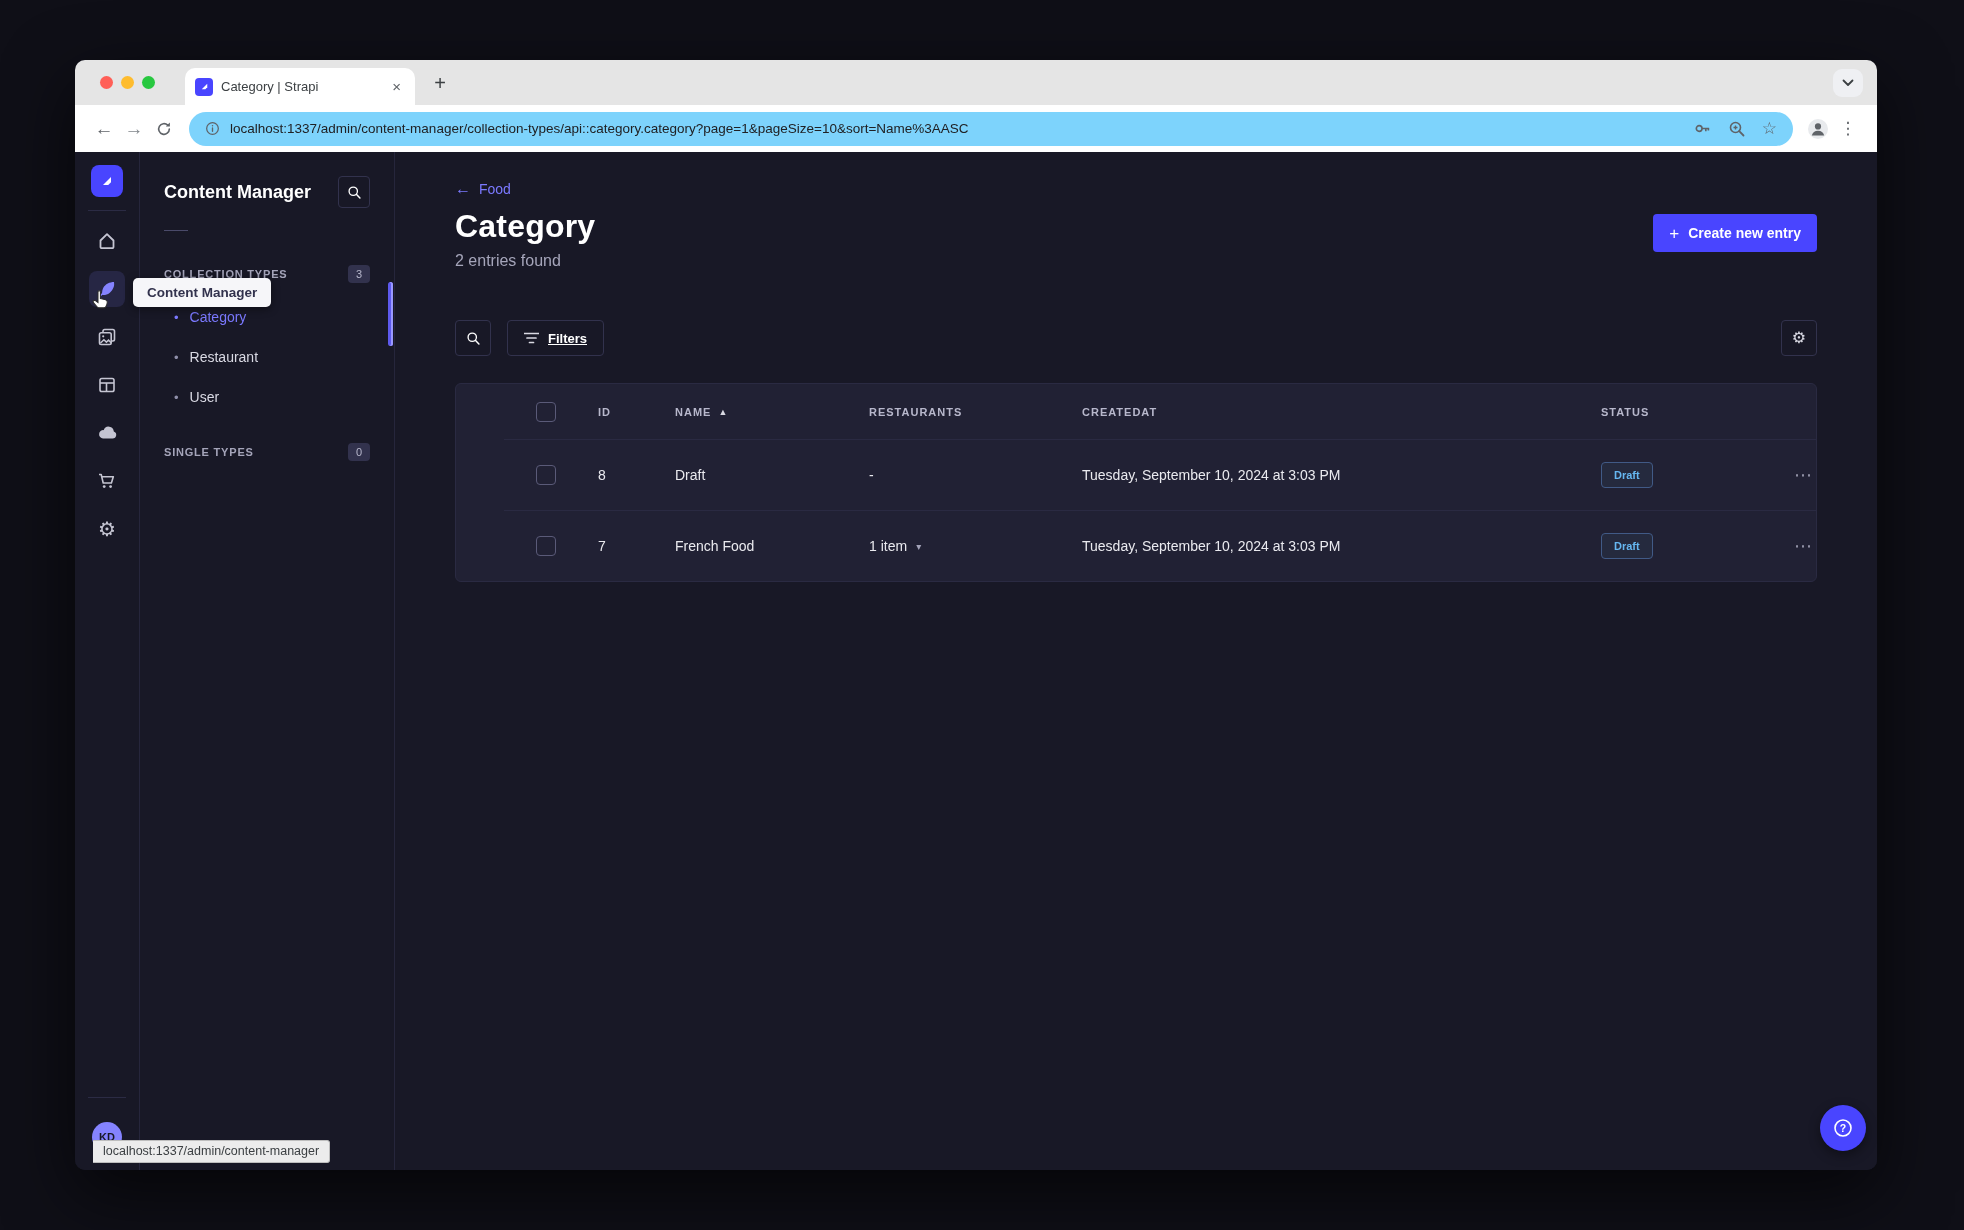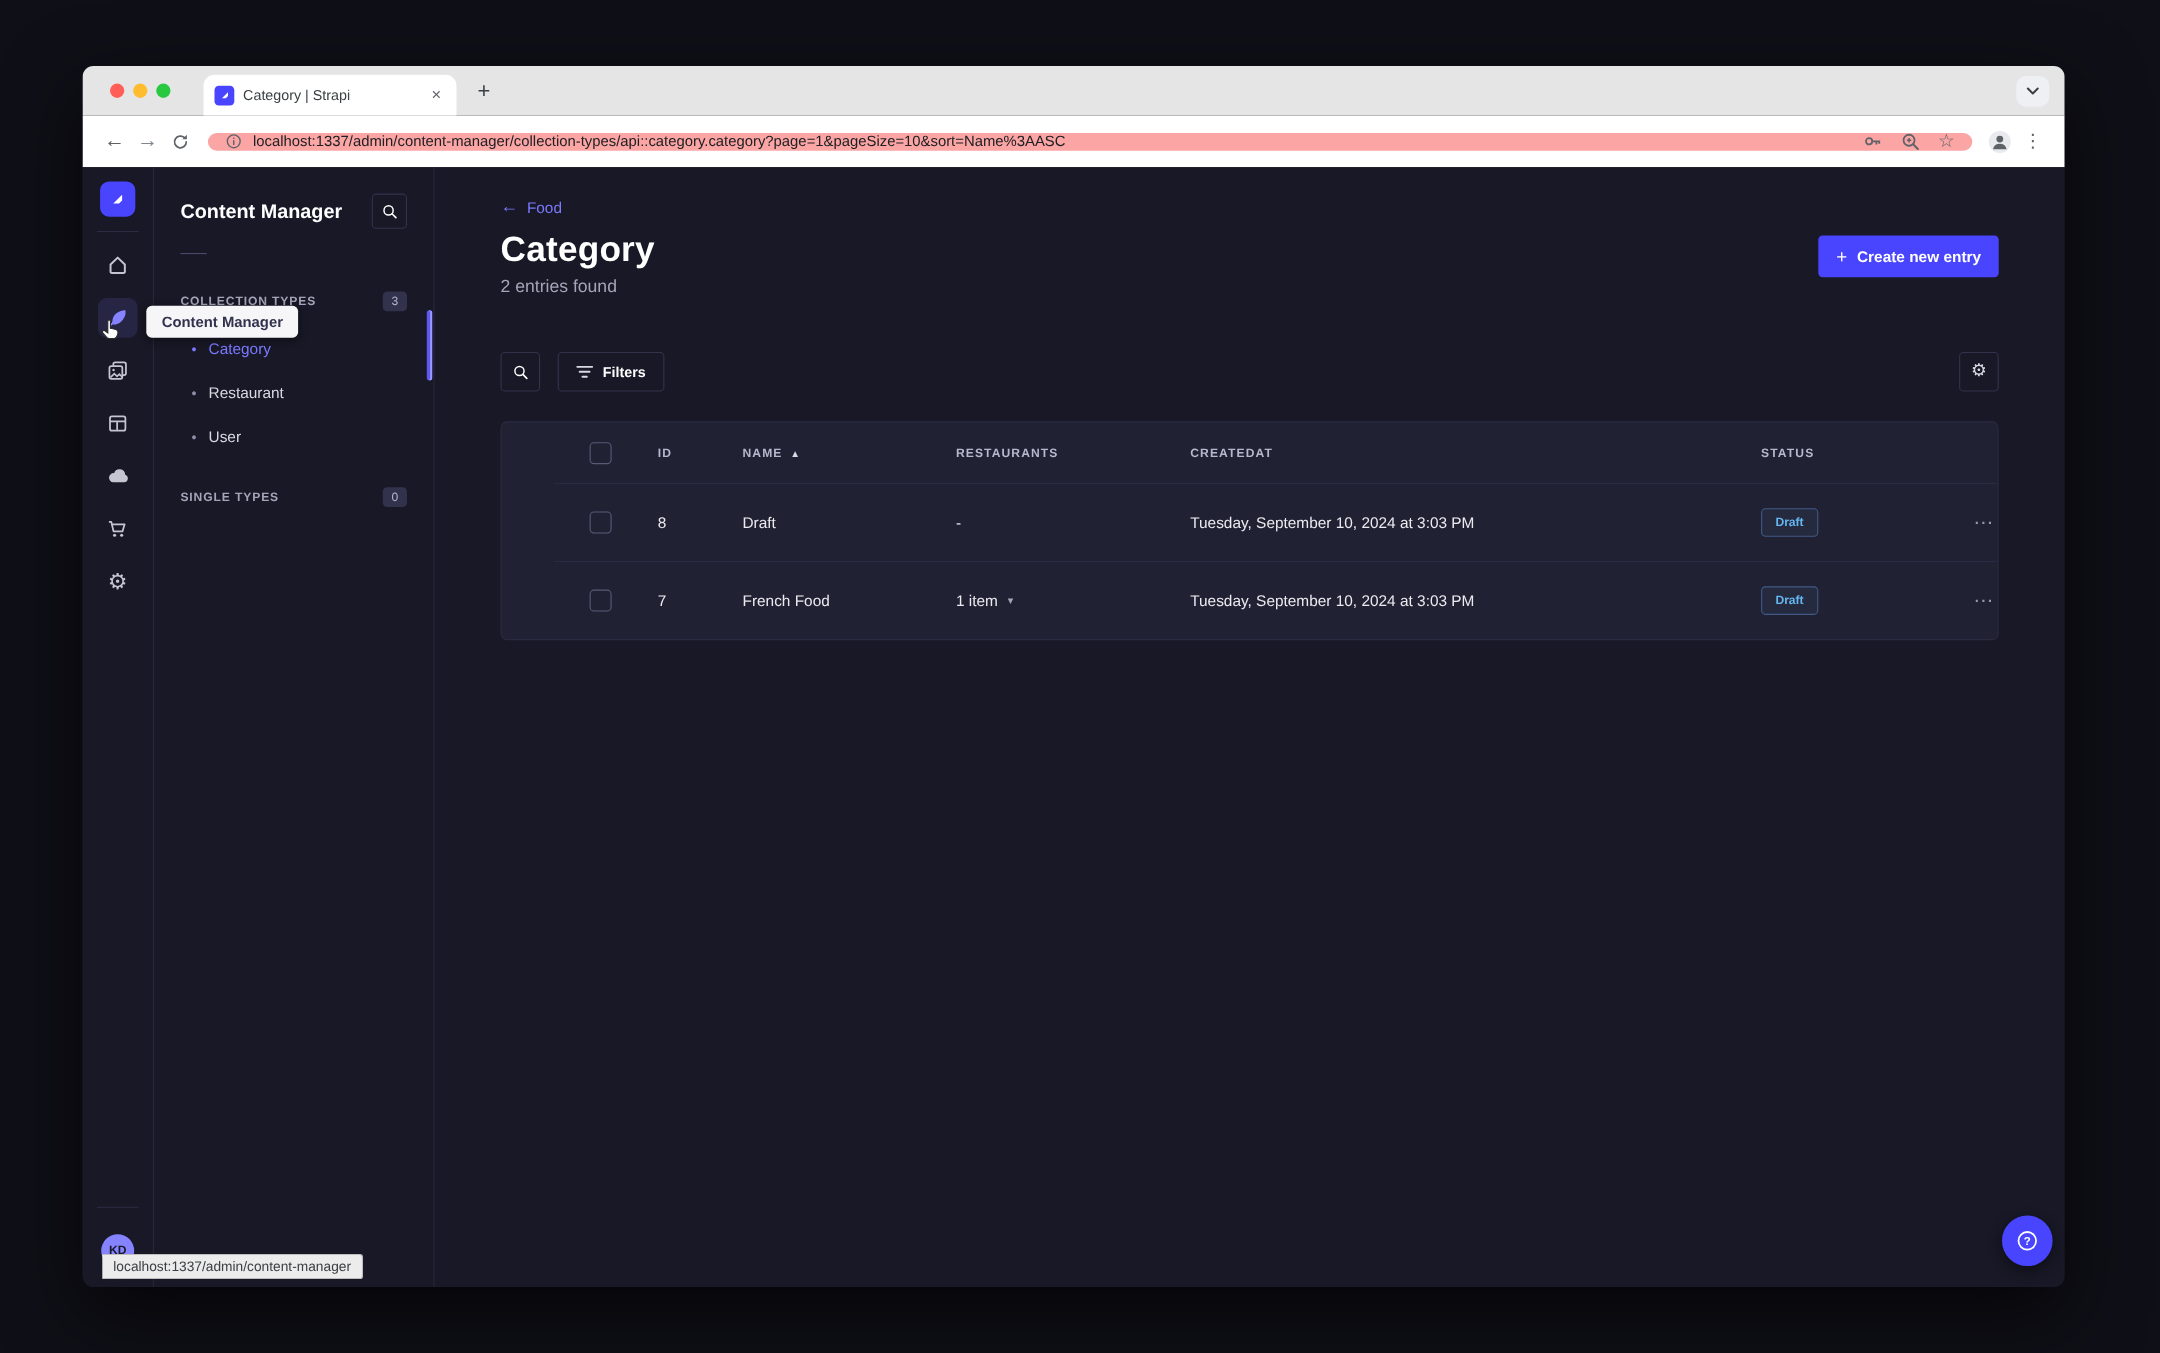--- a/index.html
+++ b/index.html
@@ -29,21 +29,21 @@
   .favicon { width:18px; height:18px; border-radius:4px; background:#4945ff; display:flex; align-items:center; justify-content:center; flex:none; }
   .tab-title { flex:1; margin:0 8px; font-size:13px; color:#3c4043; white-space:nowrap; overflow:hidden; }
   .tab-close { font-size:15px; color:#5f6368; line-height:1; padding:2px 4px; border-radius:4px; }
   .newtab { margin:0 0 9px 12px; font-size:20px; color:#3c4043; width:26px; height:26px; display:flex; align-items:center; justify-content:center; }
   .tab-chevron { position:absolute; right:14px; top:9px; width:30px; height:28px; border-radius:9px; background:#eff0f3; display:flex; align-items:center; justify-content:center; }
   
   .toolbar { height:47px; background:#ffffff; display:flex; align-items:center; padding:0 14px; flex:none; }
   .navbtn { width:30px; height:30px; display:flex; align-items:center; justify-content:center; font-size:19px; color:#5f6368; flex:none; }
   .navbtn.fwd { color:#80868b; }
   .urlpill {
-    flex:1; height:16px; background:#fca5a5; border-radius:17px; margin:0 10px;
+    flex:1; height:34px; background:#7dd3fc; border-radius:17px; margin:0 10px;
     display:flex; align-items:center; padding:0 16px; gap:10px; min-width:0;
   }
   .url-text { font-size:13.5px; color:#202124; white-space:nowrap; overflow:hidden; flex:1; }
   .pill-icons { display:flex; align-items:center; gap:16px; margin-left:auto; flex:none; }
   .glyph-star { font-size:17px; color:#5f6368; line-height:1; }
   .glyph-vdots { font-size:17px; color:#5f6368; line-height:1; letter-spacing:0; }
   
   .app { flex:1; display:flex; min-height:0; background:#181826; position:relative; }
   
   .rail { width:65px; flex:none; border-right:1px solid #26263c; display:flex; flex-direction:column; align-items:center; padding-top:13px; }
@@ -74,21 +74,21 @@
   .main { flex:1; padding:0 60px; min-width:0; position:relative; }
   .headrow { display:flex; justify-content:space-between; align-items:flex-start; margin-top:28px; }
   .backlink { display:inline-flex; align-items:center; gap:8px; color:#7b79ff; font-size:14px; }
   .back-arrow { font-size:16px; line-height:1; }
   .page-title { font-size:32px; font-weight:700; color:#ffffff; margin-top:10px; letter-spacing:.2px; }
   .page-sub { font-size:16px; color:#a5a5ba; margin-top:7px; }
   .create-btn { margin-top:34px; height:38px; background:#4945ff; border:none; border-radius:4px; color:#ffffff; font-size:14px; font-weight:600; display:inline-flex; align-items:center; gap:9px; padding:0 16px; font-family:inherit; }
   .create-plus { font-size:17px; font-weight:400; line-height:1; }
   .toolsrow { display:flex; align-items:center; margin-top:50px; }
   .iconbtn { width:36px; height:36px; border:1px solid #32324d; border-radius:4px; background:transparent; display:flex; align-items:center; justify-content:center; }
-  .filters-btn { height:36px; margin-left:16px; border:1px solid #32324d; border-radius:4px; background:transparent; color:#ffffff; font-size:13px; font-weight:600; display:inline-flex; align-items:center; gap:9px; padding:0 16px; font-family:inherit; }
+  .filters-btn { height:36px; margin-left:16px; border:1px solid #32324d; border-radius:4px; background:transparent; color:#ffffff; font-size:13px; font-weight:600; display:inline-flex; align-items:center; gap:9px; padding:0 16px; font-family:inherit;text-decoration:underline; }
   .tools-spacer { flex:1; }
   .glyph-gear-sm { font-size:16px; color:#d9d9e3; line-height:1; }
   
   .table { margin-top:27px; background:#212134; border:1px solid #2a2a42; border-radius:6px; overflow:hidden; }
   .tr { display:grid; grid-template-columns:62px 77px 194px 213px 519px 193px 1fr; align-items:center; padding-left:32px;margin-left:48px; }
   .tr.head { height:55px; }
   .tr.row { height:71px; border-top:1px solid #2a2a42; }
   .th { font-size:11px; font-weight:700; letter-spacing:1px; color:#b8b8cc; display:flex; align-items:center; gap:7px; }
   .sort-asc { font-size:9px; color:#d9d9e3; }
   .td { font-size:14px; color:#eaeaef; display:flex; align-items:center; }

